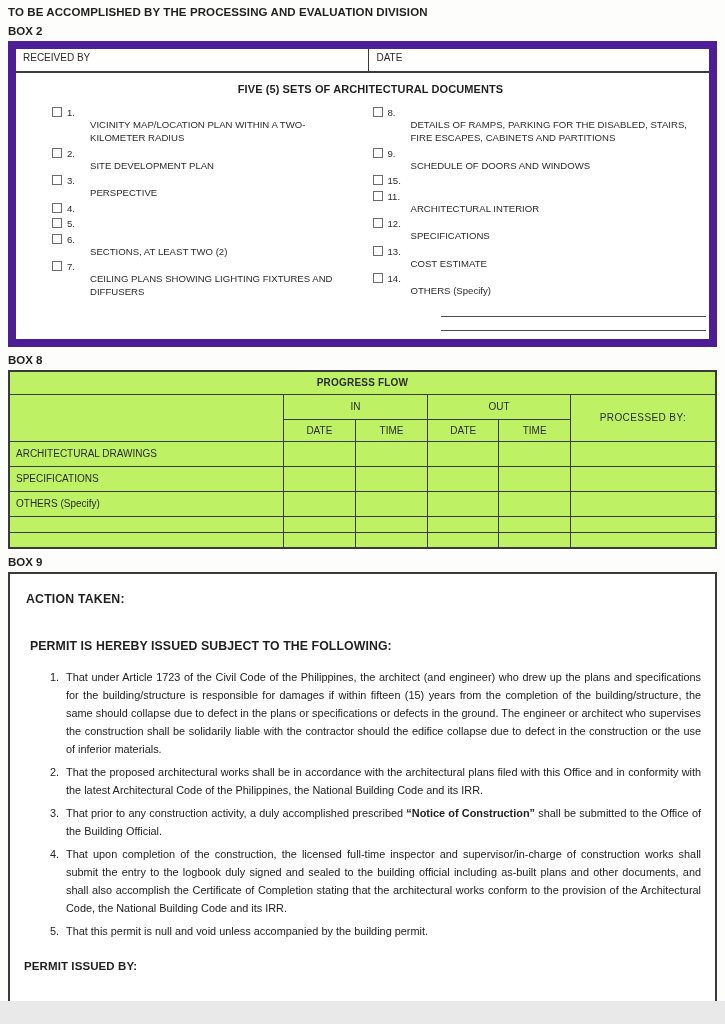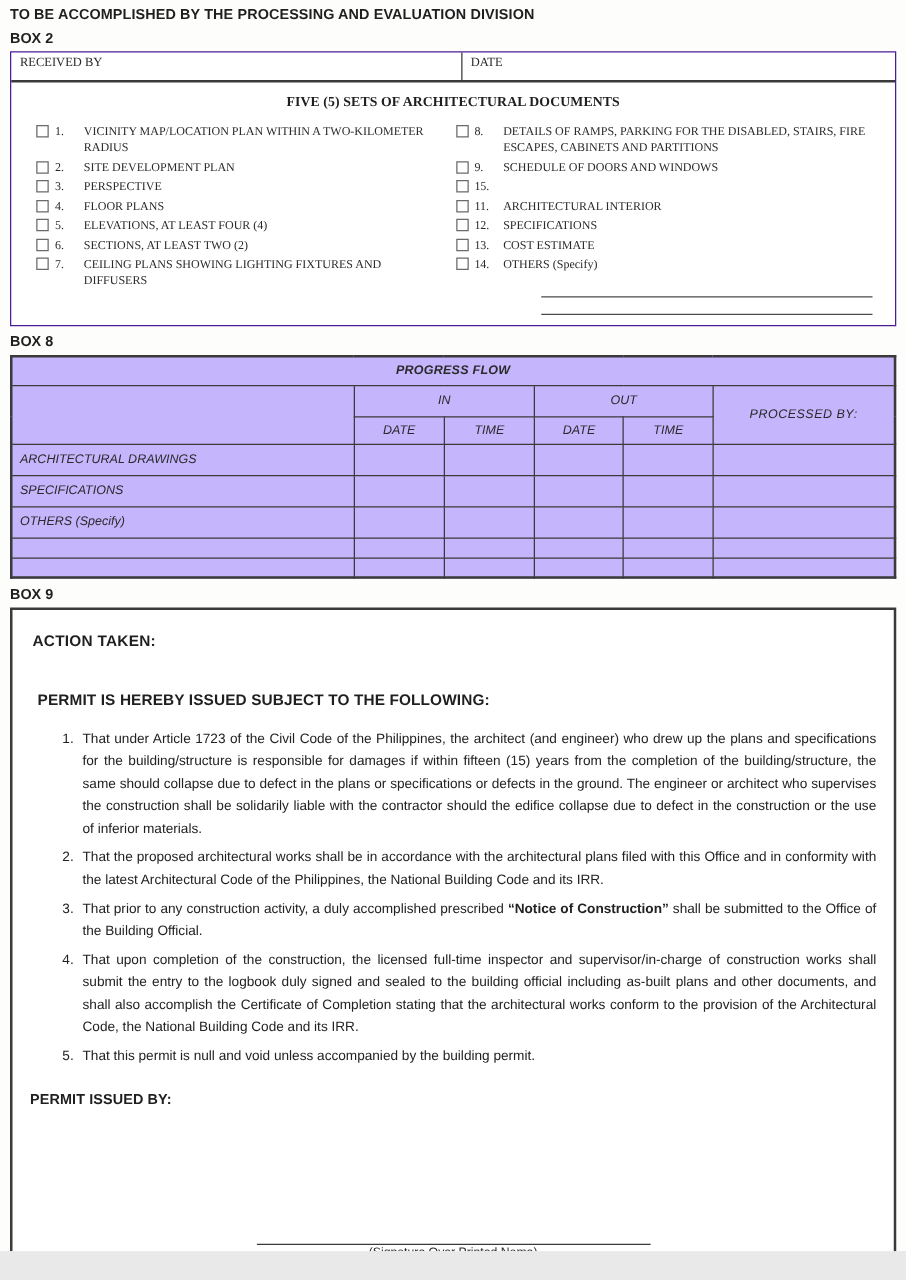--- a/index.html
+++ b/index.html
@@ -10,38 +10,38 @@
     background:#fdfdfc;
     font-family:"Liberation Sans", sans-serif;
     color:#1f1f1f;
     padding:4px 8px 0 8px;
     overflow:hidden;
   }
   .top-title { font-size:11.5px; font-weight:bold; letter-spacing:.1px; margin:2px 0 4px 0; }
   .box-label { font-size:11.5px; font-weight:bold; margin:7px 0 4px 0; }
 
   
-  .box7 { border:1px solid #4c1d95; background:#fff;font-family:Liberation Serif, serif; }
+  .box7 { border:8px solid #4c1d95; background:#fff; }
   .box7-row1 { display:flex; border-bottom:2px solid #3a3a3a; height:24px; }
   .cell-received { flex:0 0 51%; border-right:1.5px solid #3a3a3a; padding:3px 7px; font-size:10px; color:#2a2a2a; }
   .cell-date { flex:1; padding:3px 7px; font-size:10px; color:#2a2a2a; }
-  .docs { padding:7px 0 8px 0; }
+  .docs { padding:7px 0 8px 16px; }
   .docs-title { text-align:center; font-weight:bold; font-size:11px; letter-spacing:.1px; margin:3px 0 11px 0; }
   .docs-cols { display:flex; }
   .doc-col { width:50%; }
   .doc-col.left { padding-left:20px; }
   .doc-col.right { padding-left:2px; }
   .doc-item { display:flex; align-items:flex-start; font-size:9.6px; line-height:13px; margin-bottom:2.5px; color:#2a2a2a; }
   .cb { flex:0 0 10px; height:10px; border:1.3px solid #6a6a6a; background:#fff; margin:1px 5px 0 0; }
   .doc-num { flex:0 0 23px; }
-  .doc-label { flex:1; padding-right:10px; }
+  .doc-label { flex:1; padding-right:10px;margin-top:12px; }
   .write-line { border-bottom:1.2px solid #4a4a4a; height:14px; margin-left:68px; width:265px; }
 
   
-  table.pf { width:100%; border-collapse:collapse; border:2px solid #3a3a3a; background:#c4b5fd; table-layout:fixed;font-style:italic; }
+  table.pf { width:100%; border-collapse:collapse; border:2px solid #3a3a3a; background:#bef264; table-layout:fixed; }
   table.pf td { border:1.4px solid #3a3a3a; font-size:10px; color:#2a2a2a; padding:2px 6px; }
   td.pf-title { font-weight:bold; font-size:11px; text-align:center; height:23px; letter-spacing:.2px; }
   td.pf-ctr { text-align:center; }
   tr.r-inout td { height:25px;margin-top:38px; }
   tr.r-dt td { height:22px; }
   tr.r-data td { height:25px; }
   tr.r-empty td { height:16px; }
   td.pf-processed { text-align:center; font-size:10.3px; letter-spacing:.4px; }
 
   
@@ -90,26 +90,24 @@
             <span class="doc-label">SITE DEVELOPMENT PLAN</span>
           </div>
           <div class="doc-item">
             <span class="cb"></span>
             <span class="doc-num">3.</span>
             <span class="doc-label">PERSPECTIVE</span>
           </div>
           <div class="doc-item">
             <span class="cb"></span>
             <span class="doc-num">4.</span>
-            <span class="doc-label">FLOOR PLANS</span>
           </div>
           <div class="doc-item">
             <span class="cb"></span>
             <span class="doc-num">5.</span>
-            <span class="doc-label">ELEVATIONS, AT LEAST FOUR (4)</span>
           </div>
           <div class="doc-item">
             <span class="cb"></span>
             <span class="doc-num">6.</span>
             <span class="doc-label">SECTIONS, AT LEAST TWO (2)</span>
           </div>
           <div class="doc-item">
             <span class="cb"></span>
             <span class="doc-num">7.</span>
             <span class="doc-label">CEILING PLANS SHOWING LIGHTING FIXTURES AND DIFFUSERS</span>

